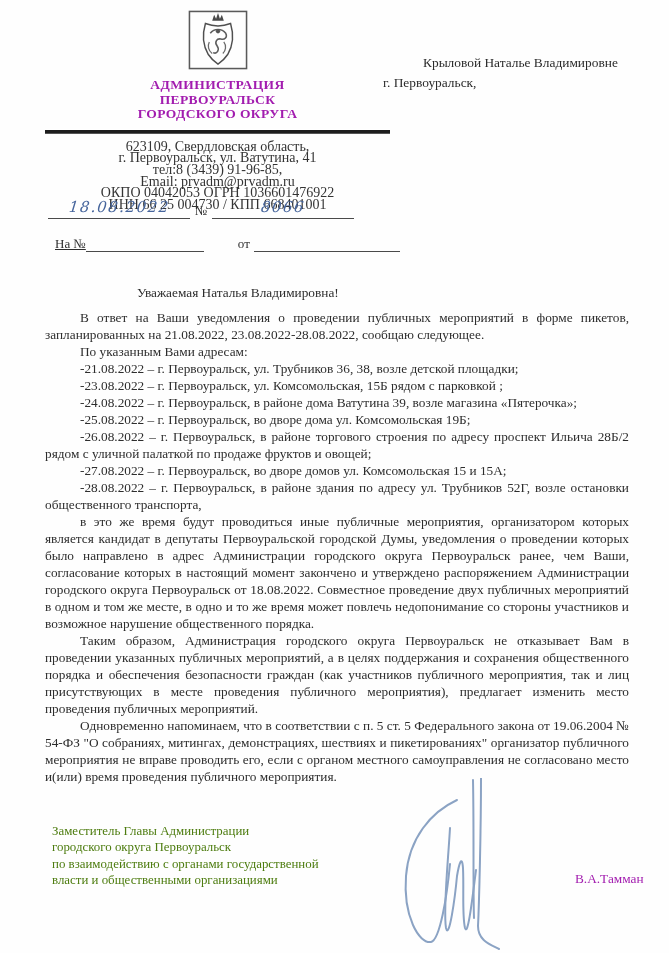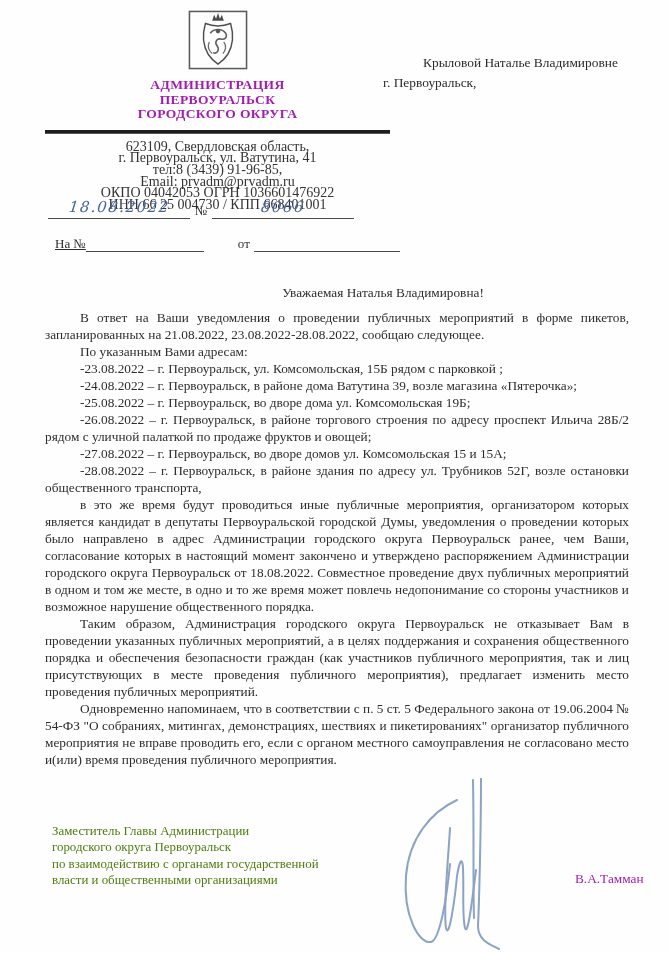--- a/index.html
+++ b/index.html
@@ -47,21 +47,21 @@
   .row-incoming .seg1 { width:118px; height:19px; }
   .row-incoming .from { display:inline-block; margin:0 4px 0 34px; }
   .row-incoming .seg2 { width:146px; height:19px; }
 
   
   .recipient { position:absolute; left:383px; top:53px; width:262px; font-size:13.4px; line-height:19.5px; color:#2b2b2b; }
   .recipient .name { padding-left:40px; }
 
   
   .body-text { position:absolute; left:45px; top:284px; width:584px; font-size:13.3px; line-height:17px; color:#2d2d2d; }
-  .salutation { text-align:center; padding-left:92px; margin-bottom:8px; }
+  .salutation { padding-left:92px; margin-bottom:8px; }
   .body-text p, .addr { text-align:justify; text-indent:35px; margin:0; }
 
   
   .sig-title { position:absolute; left:52px; top:823px; width:380px; font-size:12.9px; line-height:16.4px; color:#4d7c0f; }
   .sig-name  { position:absolute; left:575px; top:871px; font-size:13.3px; color:#a21caf; }
   .sig-scrawl { position:absolute; left:393px; top:778px; }
 </style>
 </head>
 <body>
 
@@ -100,20 +100,21 @@
 
   <div class="recipient">
     <div class="name">Крыловой Наталье Владимировне</div>
     <div class="city">г. Первоуральск,</div>
   </div>
 
   <div class="body-text">
     <div class="salutation">Уважаемая Наталья Владимировна!</div>
     <p>В ответ на Ваши уведомления о проведении публичных мероприятий в форме пикетов, запланированных на 21.08.2022, 23.08.2022-28.08.2022, сообщаю следующее.</p>
     <p>По указанным Вами адресам:</p>
+    <div class="addr">-21.08.2022 – г. Первоуральск,  ул. Трубников 36, 38, возле детской площадки;</div>
     <div class="addr">-23.08.2022 – г. Первоуральск, ул. Комсомольская,  15Б рядом с парковкой ;</div>
     <div class="addr">-24.08.2022 – г. Первоуральск, в районе дома Ватутина 39, возле магазина «Пятерочка»;</div>
     <div class="addr">-25.08.2022 – г. Первоуральск, во дворе дома ул. Комсомольская 19Б;</div>
     <div class="addr">-26.08.2022 – г. Первоуральск, в районе торгового строения по адресу проспект Ильича 28Б/2 рядом с уличной палаткой по продаже фруктов и овощей;</div>
     <div class="addr">-27.08.2022 – г. Первоуральск, во дворе домов ул. Комсомольская 15 и 15А;</div>
     <div class="addr">-28.08.2022 – г. Первоуральск, в районе здания по адресу ул. Трубников 52Г, возле остановки общественного транспорта,</div>
     <p>в это же время будут проводиться иные публичные мероприятия, организатором которых является кандидат в депутаты Первоуральской городской Думы, уведомления о проведении которых было направлено в адрес Администрации городского округа Первоуральск ранее, чем Ваши, согласование которых в настоящий момент закончено и утверждено распоряжением Администрации городского округа Первоуральск от 18.08.2022. Совместное проведение двух публичных мероприятий в одном и том же месте, в одно и то же время может повлечь недопонимание со стороны участников и возможное нарушение общественного порядка.</p>
     <p>Таким образом, Администрация городского округа Первоуральск не отказывает Вам в проведении указанных публичных мероприятий, а в целях поддержания и сохранения общественного порядка и обеспечения безопасности граждан (как участников публичного мероприятия, так и лиц присутствующих в месте проведения публичного мероприятия), предлагает изменить место проведения публичных мероприятий.</p>
     <p>Одновременно напоминаем, что в соответствии с п. 5 ст. 5 Федерального закона от 19.06.2004 № 54-ФЗ "О собраниях, митингах, демонстрациях, шествиях и пикетированиях" организатор публичного мероприятия не вправе проводить его, если с органом местного самоуправления не согласовано место и(или) время проведения публичного мероприятия.</p>
   </div>

